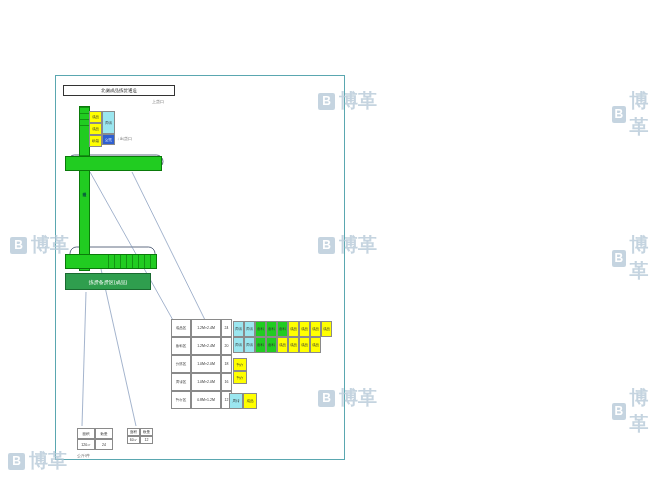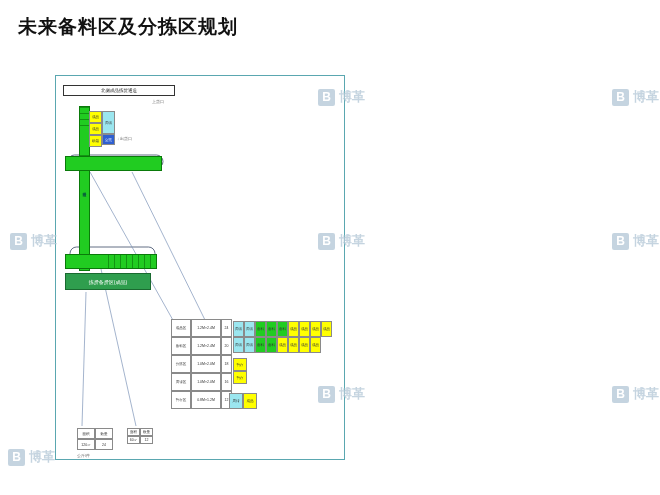--- a/index.html
+++ b/index.html
@@ -15,21 +15,21 @@
   .page-title{
     position:absolute; left:18px; top:14px; font-size:19px; font-weight:bold;
     color:#111; letter-spacing:1px;
   }
   
   .wm{position:absolute; display:flex; align-items:center; gap:4px; opacity:.78; z-index:5; pointer-events:none;}
   .wm .logo{
     width:17px; height:17px; background:var(--wm); border-radius:2px; color:#fff;
     font-weight:bold; font-size:12px; display:flex; align-items:center; justify-content:center;
   }
-  .wm .wm-text{font-size:13px; font-weight:bold; color:var(--wm);}
+  .wm .wm-text{font-size:19px; font-weight:bold; color:var(--wm);}
   
   .plan{
     position:absolute; left:55px; top:75px; width:290px; height:385px;
     border:1px solid var(--teal); background:#fff; z-index:1;
   }
   .plan .abs{position:absolute;}
   .overlay{position:absolute; left:0; top:0; z-index:0; pointer-events:none;}
   .top-bar{
     left:7px; top:9px; width:112px; height:11px; border:0.6px solid #333;
     font-size:4.5px; color:#222; display:flex; align-items:center; justify-content:center;
@@ -81,21 +81,20 @@
   .table-a{left:21px; top:352px; width:37px; display:grid; grid-template-columns:18px 18px; grid-auto-rows:11px;}
   .table-b{left:71px; top:352px; width:27px; display:grid; grid-template-columns:13px 13px; grid-auto-rows:8px;}
   .table-a .cell,.table-b .cell{font-size:3.5px;}
   .caption-a{left:21px; top:377px;}
 </style>
 </head>
 <body>
 
 <div class="slide">
 
-  <div class="page-title">未来备料区及分拣区规划</div>
 
   <div class="wm" style="left:318px; top:88px;">
     <span class="logo">B</span>
     <span class="wm-text">博革</span>
   </div>
   <div class="wm" style="left:612px; top:88px;">
     <span class="logo">B</span>
     <span class="wm-text">博革</span>
   </div>
   <div class="wm" style="left:10px; top:232px;">

